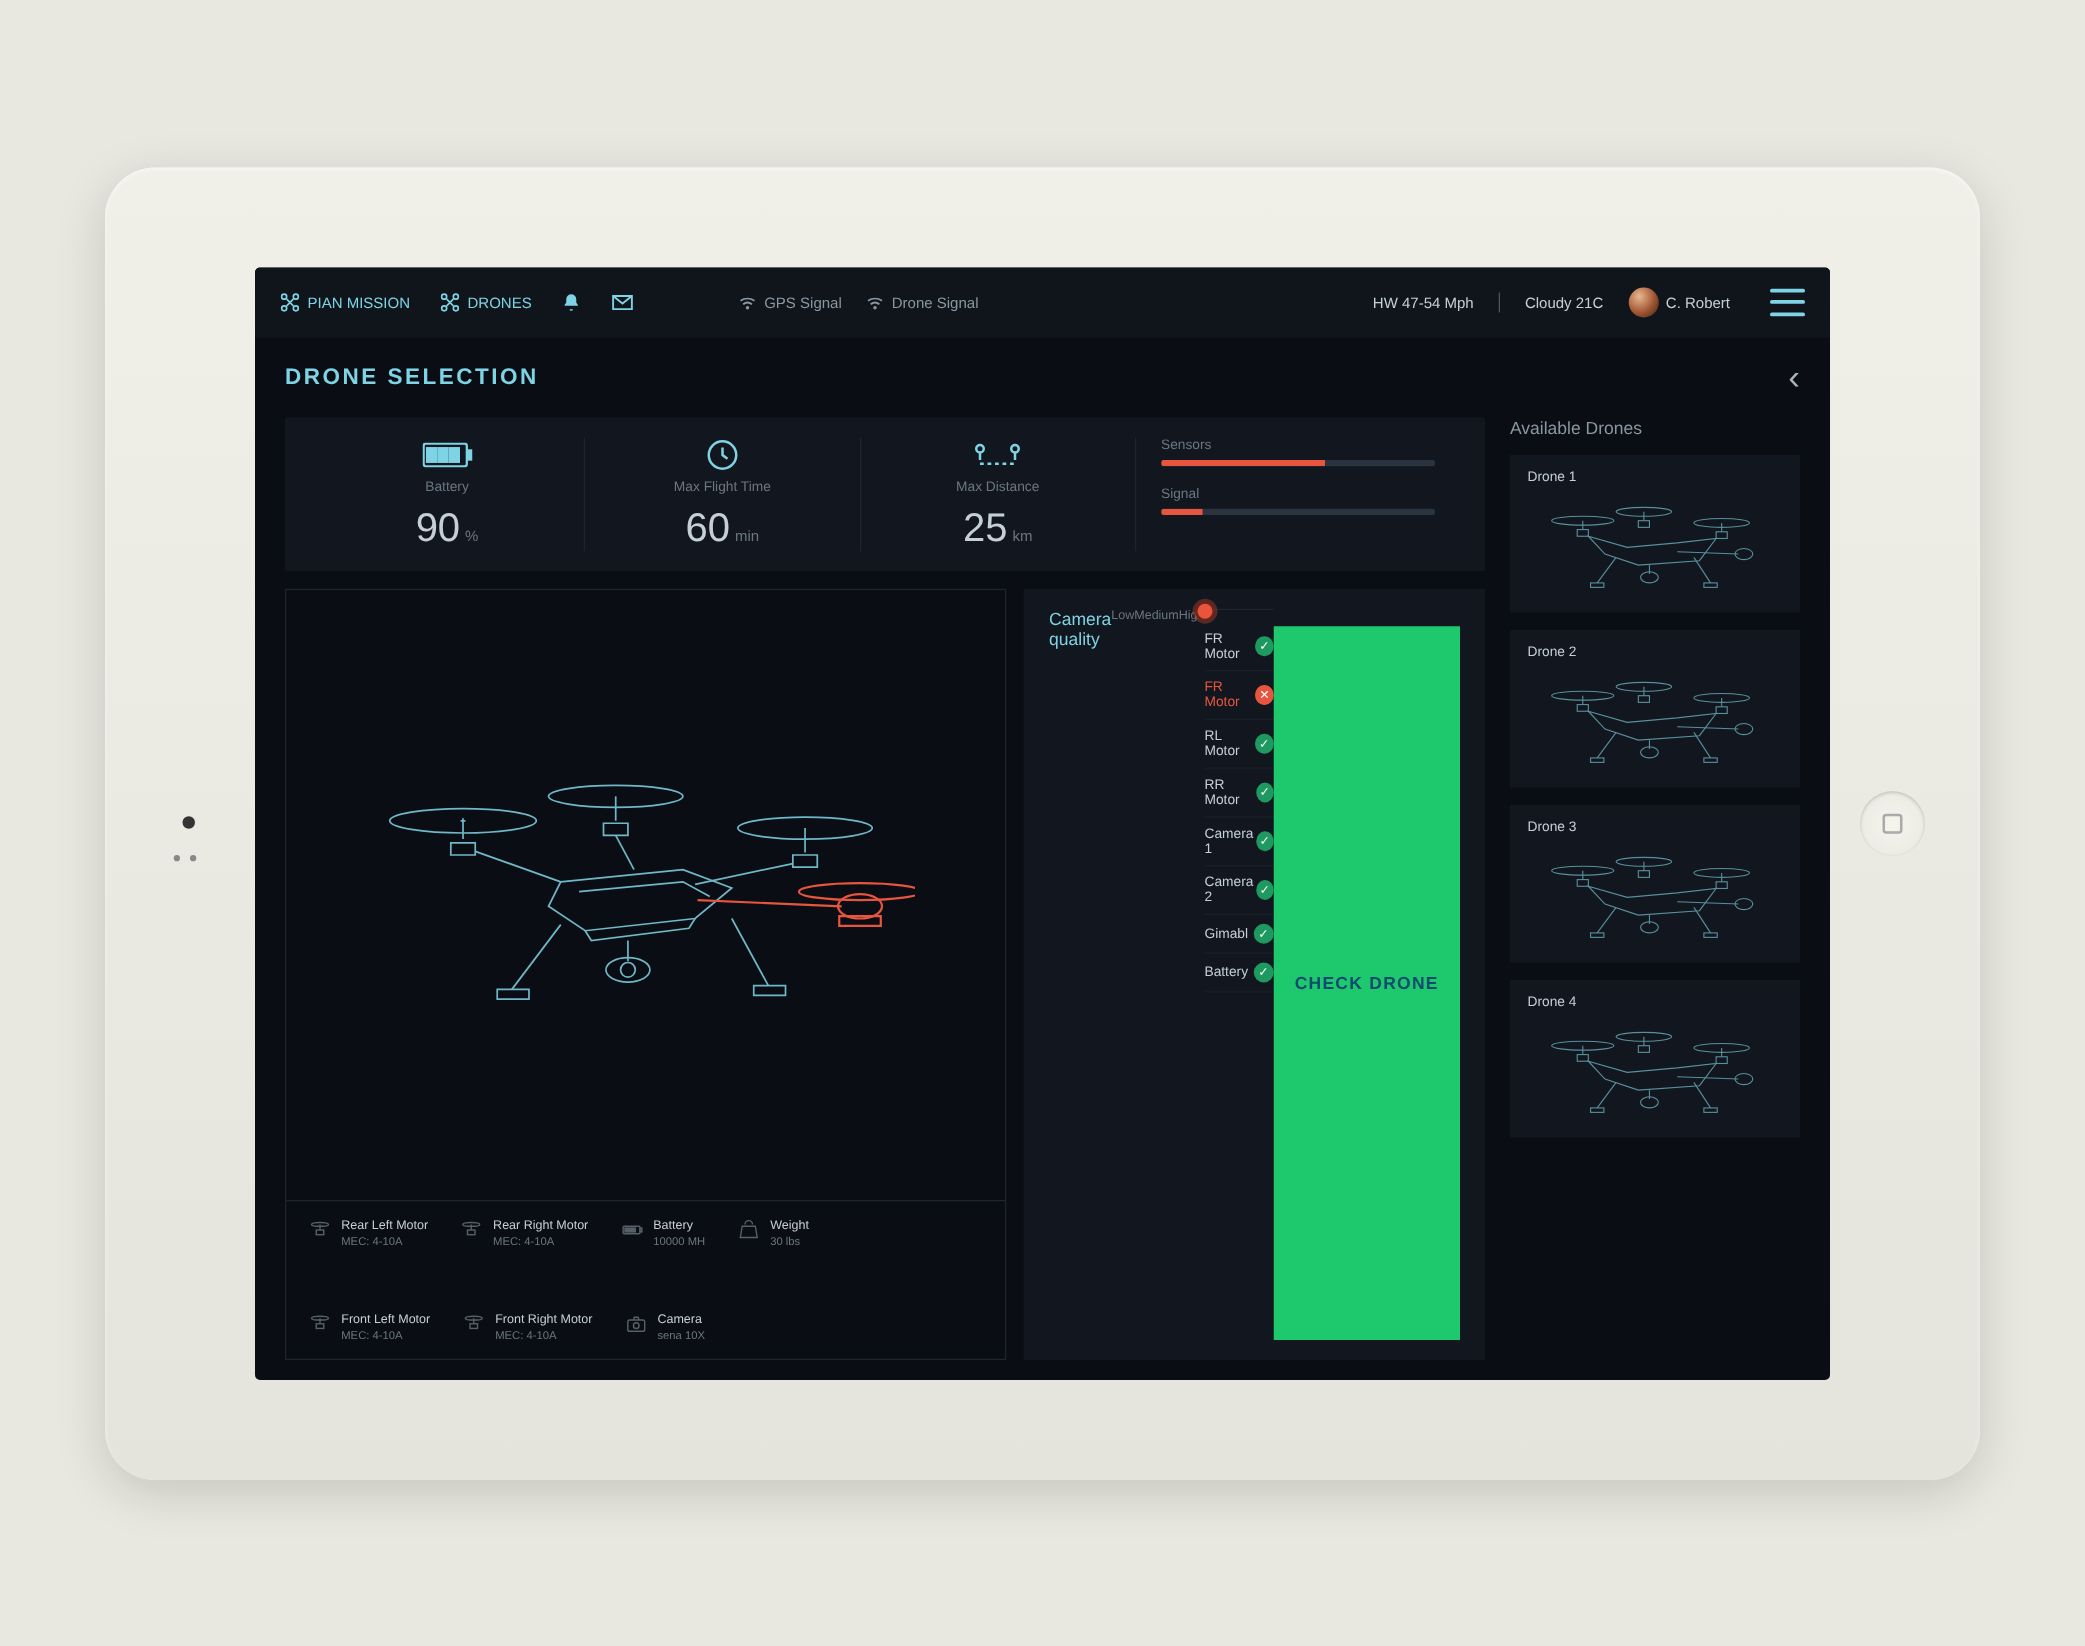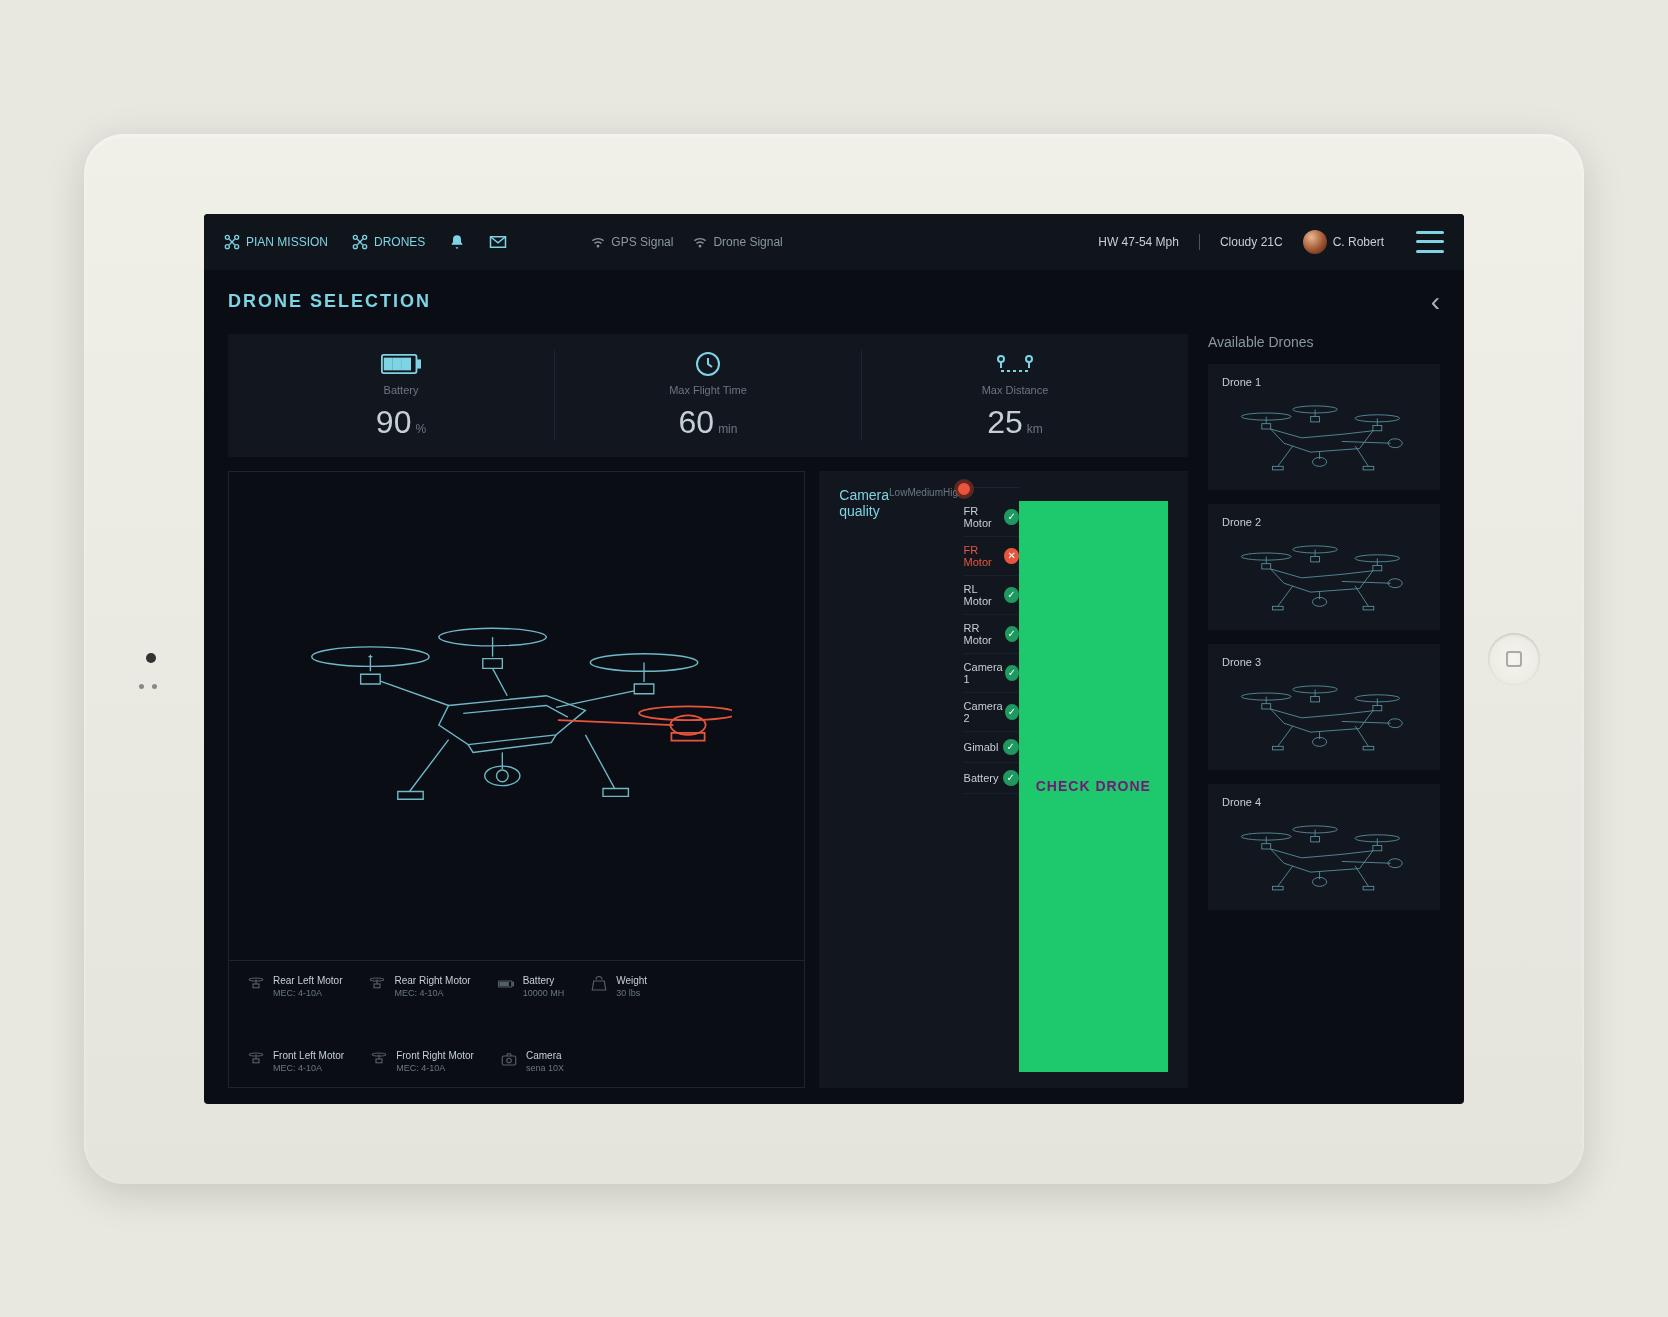--- a/index.html
+++ b/index.html
@@ -59,21 +59,21 @@
 .camera-title { font-size: 14px; color: #7ed4e4; margin-bottom: 10px; }
 .slider-labels { display: flex; justify-content: space-between; font-size: 10px; color: #6a7682; margin-bottom: 4px; }
 .slider-track { height: 4px; background: #2a3340; border-radius: 2px; position: relative; margin-bottom: 20px; }
 .slider-thumb { position: absolute; left: 50%; top: 50%; transform: translate(-50%, -50%); width: 16px; height: 16px; border-radius: 50%; background: #e8553e; border: 2px solid #6e2518; box-shadow: 0 0 0 2px rgba(232,85,62,0.3); }
 .check-list { flex: 1; border-top: 1px solid #1e2530; padding-top: 10px; }
 .check-row { display: flex; justify-content: space-between; align-items: center; padding: 7px 0; border-bottom: 1px solid #1a2028; font-size: 11px; color: #c5cfd6; }
 .check-row.error { color: #e8553e; }
 .status-icon { width: 16px; height: 16px; border-radius: 50%; display: flex; align-items: center; justify-content: center; font-size: 10px; color: white; }
 .status-ok { background: #1e9960; }
 .status-err { background: #e8553e; }
-.check-btn { margin-top: 14px; background: #1ec96e; color: #701a75; border: none; padding: 14px; font-size: 14px; font-weight: bold; letter-spacing: 1px; cursor: pointer; width: 100%; }
+.check-btn { margin-top: 14px; background: #1ec96e; color: #0c4a6e; border: none; padding: 14px; font-size: 14px; font-weight: bold; letter-spacing: 1px; cursor: pointer; width: 100%; }
 
 .side-title { font-size: 14px; color: #8a96a0; margin-bottom: 14px; }
 .drone-tile { background: #12171f; padding: 12px 14px; margin-bottom: 14px; cursor: pointer; }
 .drone-tile-label { font-size: 11px; color: #c5cfd6; margin-bottom: 8px; }
 .drone-thumb { height: 82px; display: flex; align-items: center; justify-content: center; opacity: 0.75; }
 
 svg { display: block; }
 
 
 .drone-svg-small { width: 180px; height: 80px; }
@@ -194,20 +194,34 @@
                   <svg width="40" height="22" viewBox="0 0 40 22" fill="none" stroke="#7ed4e4" stroke-width="2">
                       <circle cx="6" cy="6" r="3"></circle>
                       <path d="M6 9v6"></path>
                       <circle cx="34" cy="6" r="3"></circle>
                       <path d="M34 9v6"></path>
                       <path d="M6 18h28" stroke-dasharray="3 3"></path>
                     </svg>
                 </div>
                 <div class="stat-label">Max Distance</div>
                 <div><span class="stat-value">25</span><span class="stat-unit">km</span></div>
+              </div>
+              <div class="bars-col">
+                <div class="bar-group">
+                  <div class="bar-label">Sensors</div>
+                  <div class="bar-track">
+                      <div class="bar-fill" style="width:60%"></div>
+                    </div>
+                </div>
+                <div class="bar-group">
+                  <div class="bar-label">Signal</div>
+                  <div class="bar-track">
+                      <div class="bar-fill" style="width:15%"></div>
+                    </div>
+                </div>
               </div>
             </div>
           </div>
 
           <div class="bottom-row">
             <div class="visual-card">
               <div class="visual-main">
                 <svg class="drone-svg-large" viewBox="0 0 440 240" fill="none" stroke="#6fb8c8" stroke-width="1.4">
 
                   <ellipse cx="70" cy="60" rx="60" ry="10"></ellipse>

